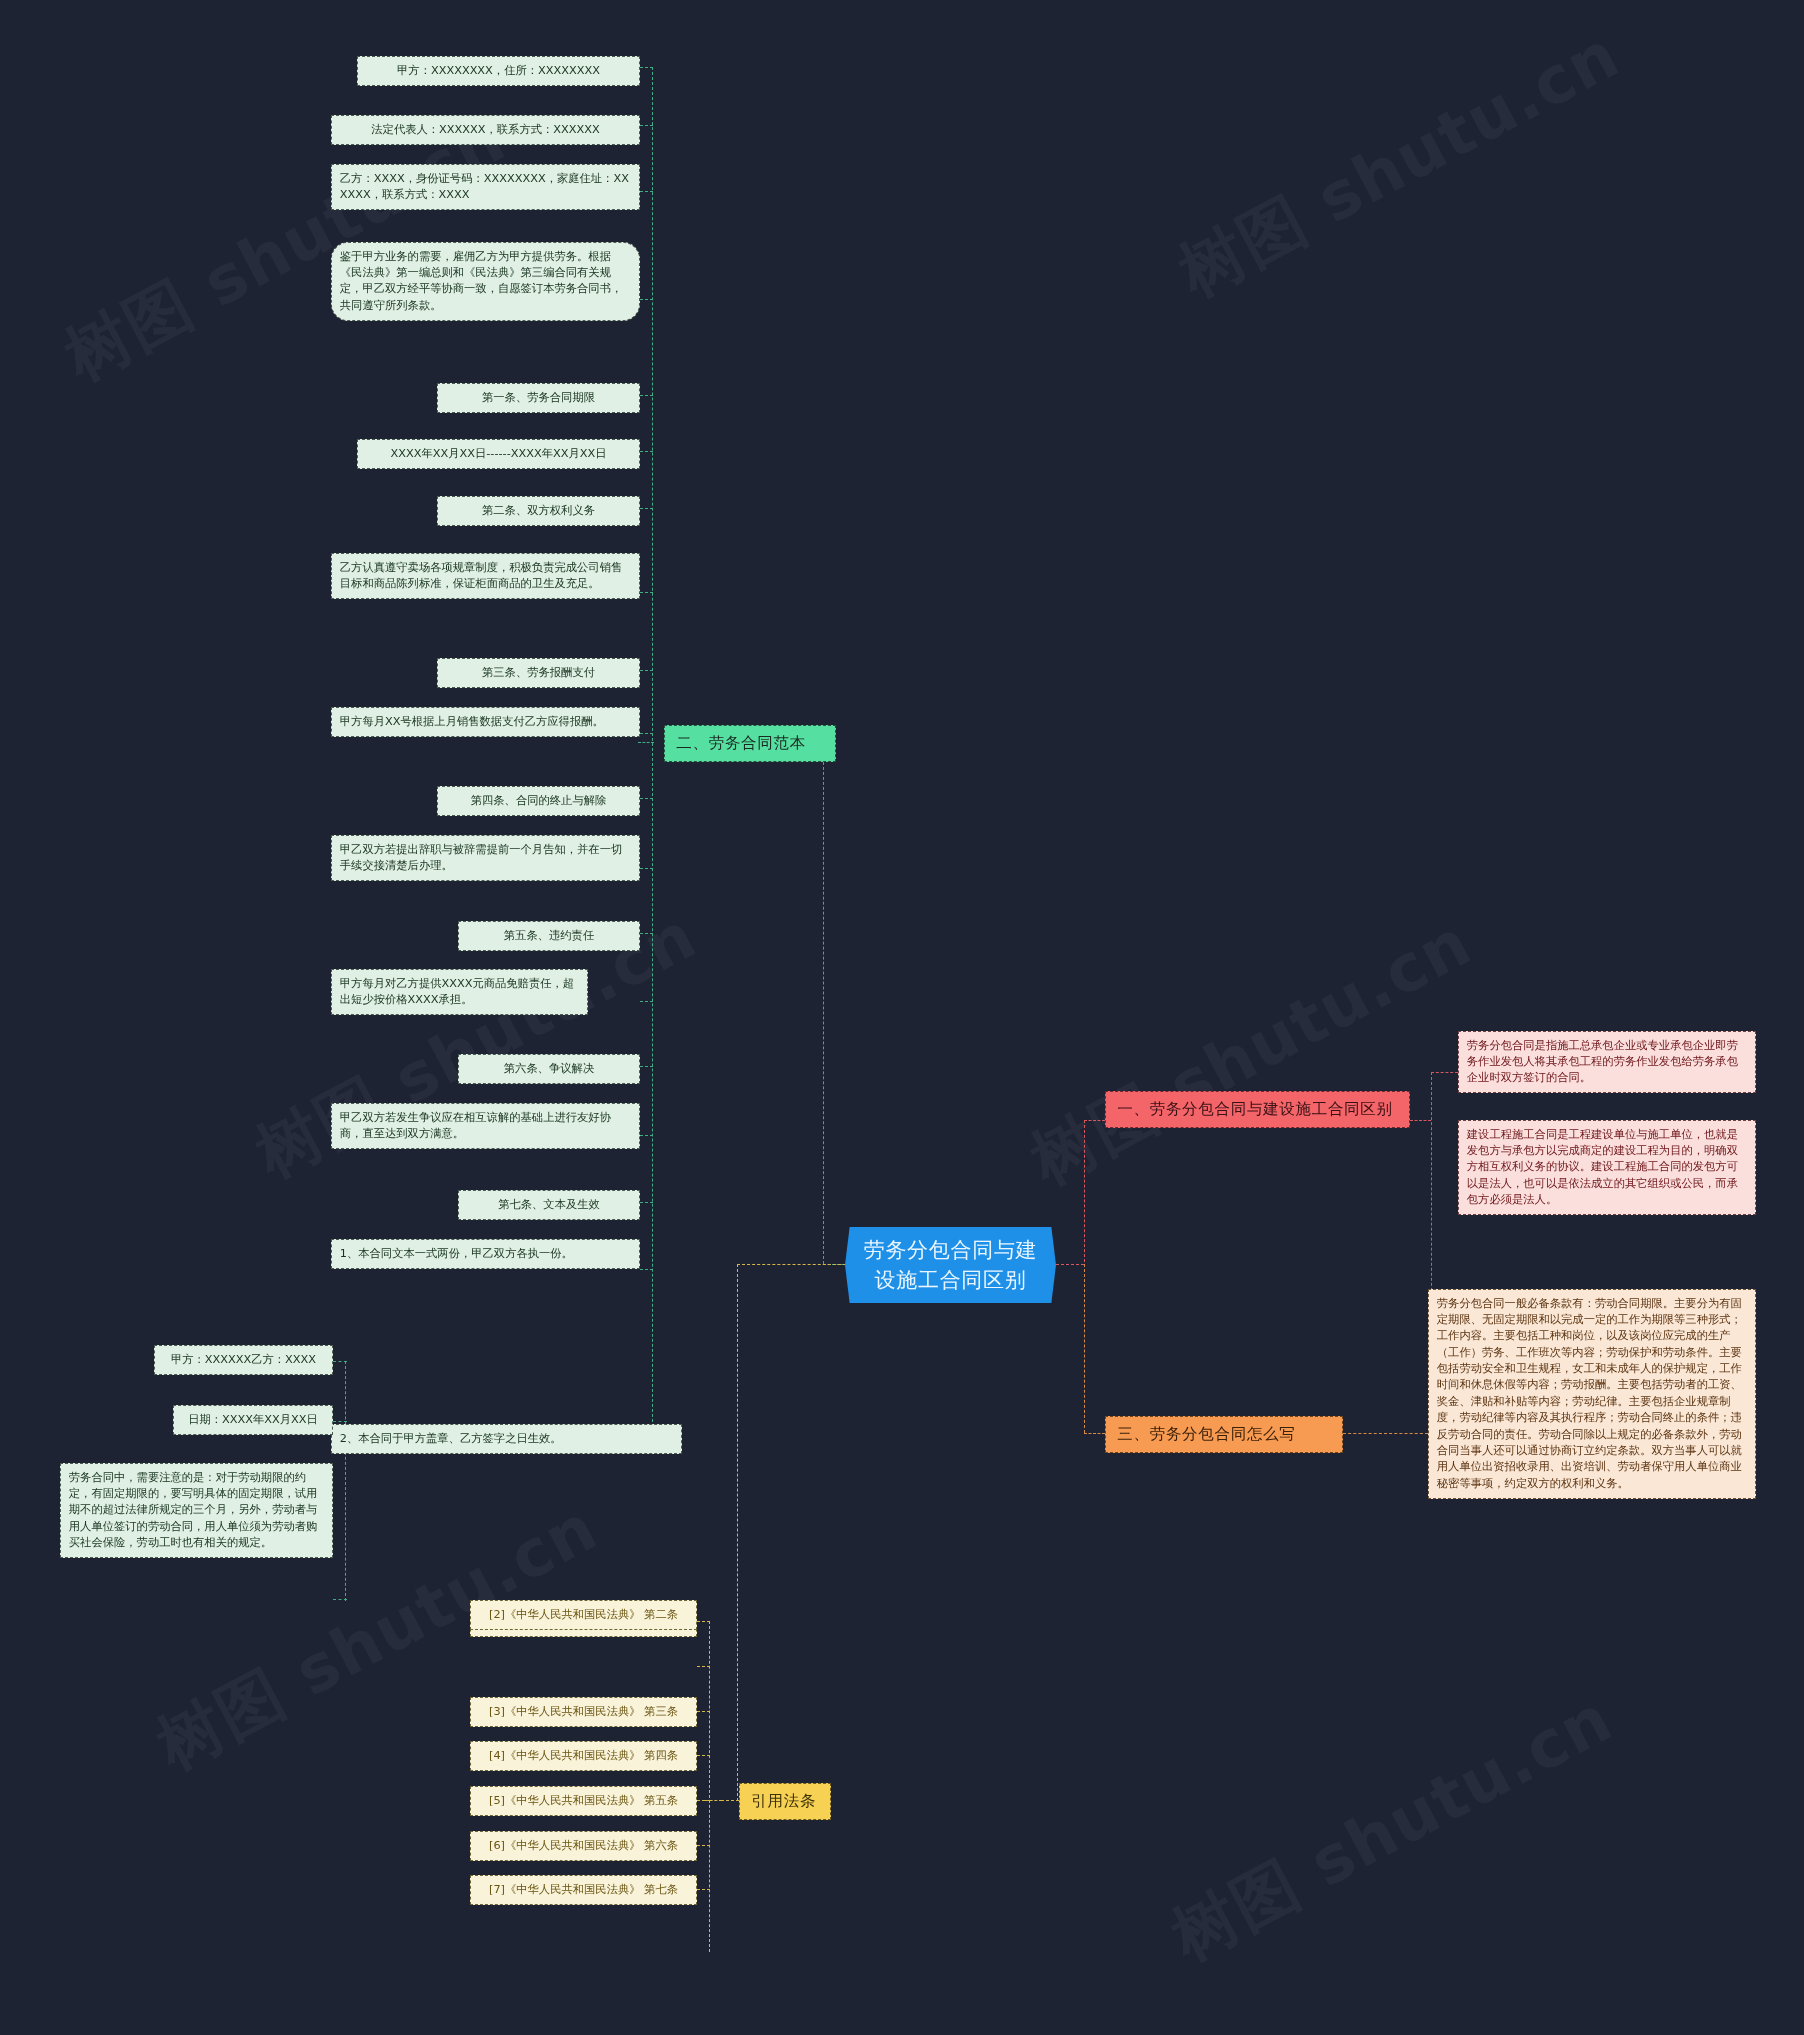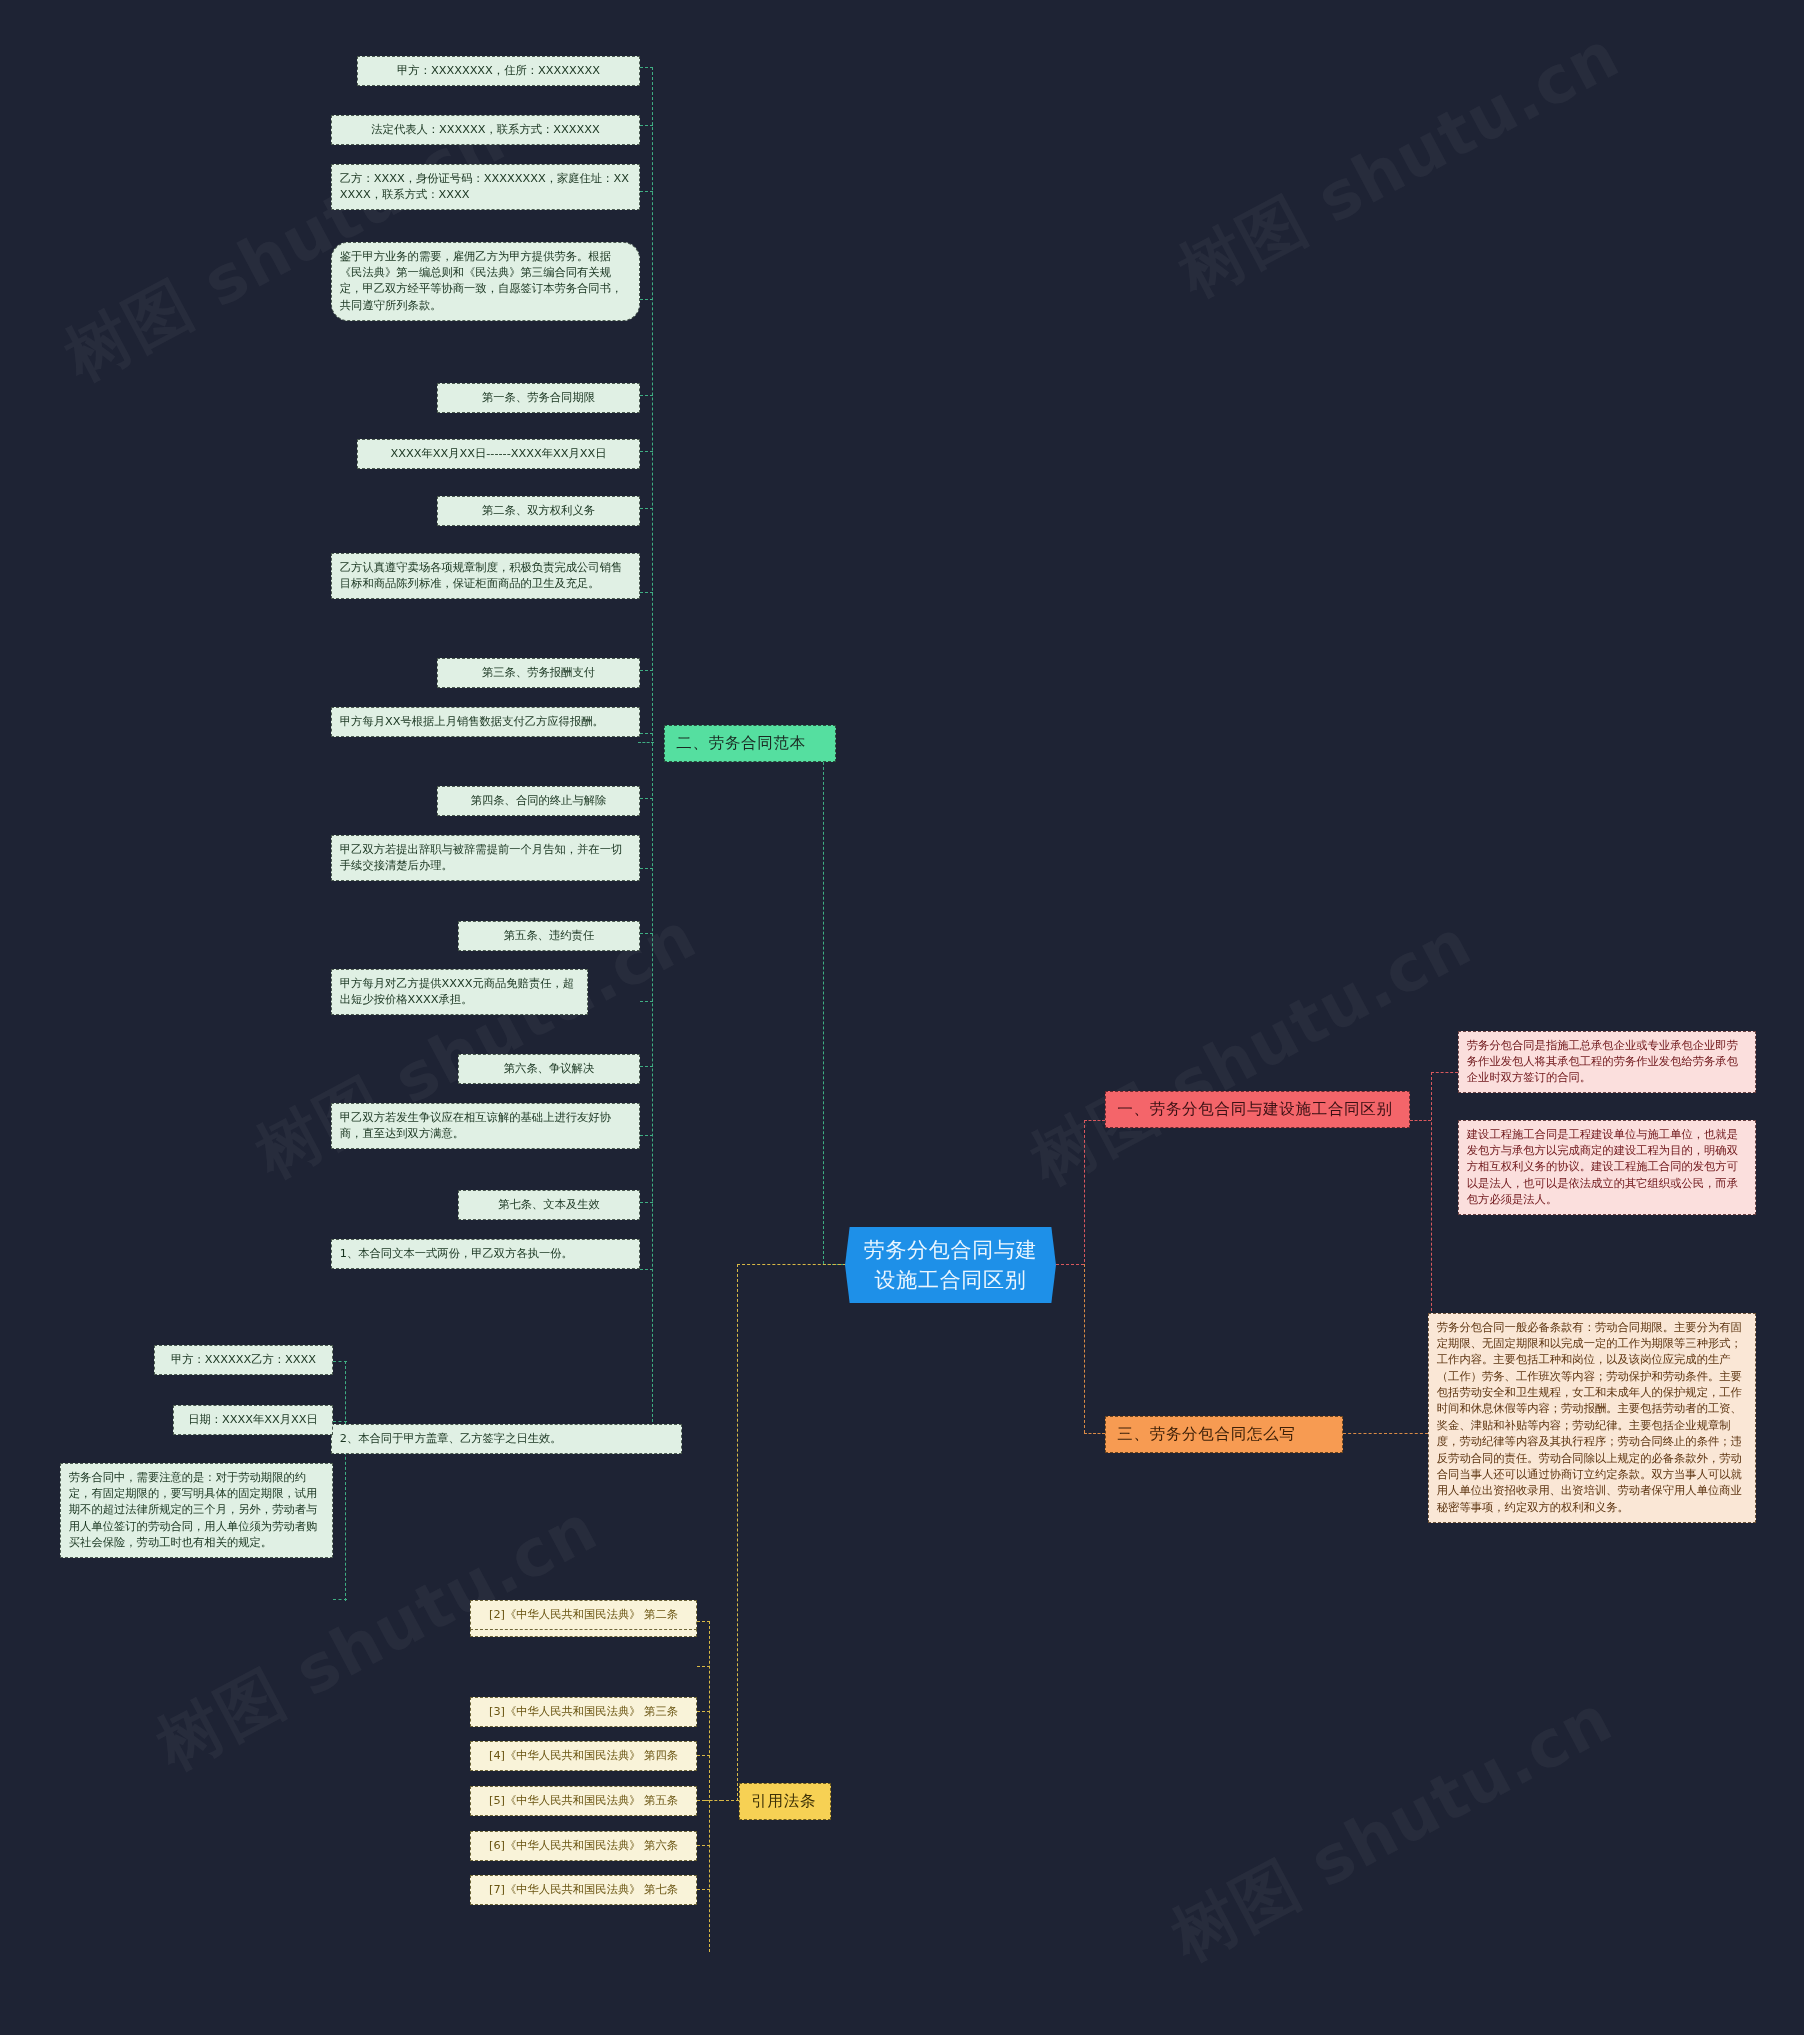--- a/index.html
+++ b/index.html
@@ -95,21 +95,20 @@
     font-size:11.3px;
     padding:5.6px 7.8px;
     border-color:#6b4344;
   }
   .node.leaf-peach{
     background:#fae7d6;
     color:#5c3410;
     font-size:11.3px;
     padding:5.6px 7.8px;
     border-color:#6b5138;
-    margin-top:24px;
   }
   .node.leaf-cream{
     background:#f9f3d9;
     color:#6a5512;
     font-size:11.3px;
     padding:5.6px 7.8px;
     border-color:#6b6336;
   }
   .node.ta-c{text-align:center;}
   .node.ta-l{text-align:left;}

